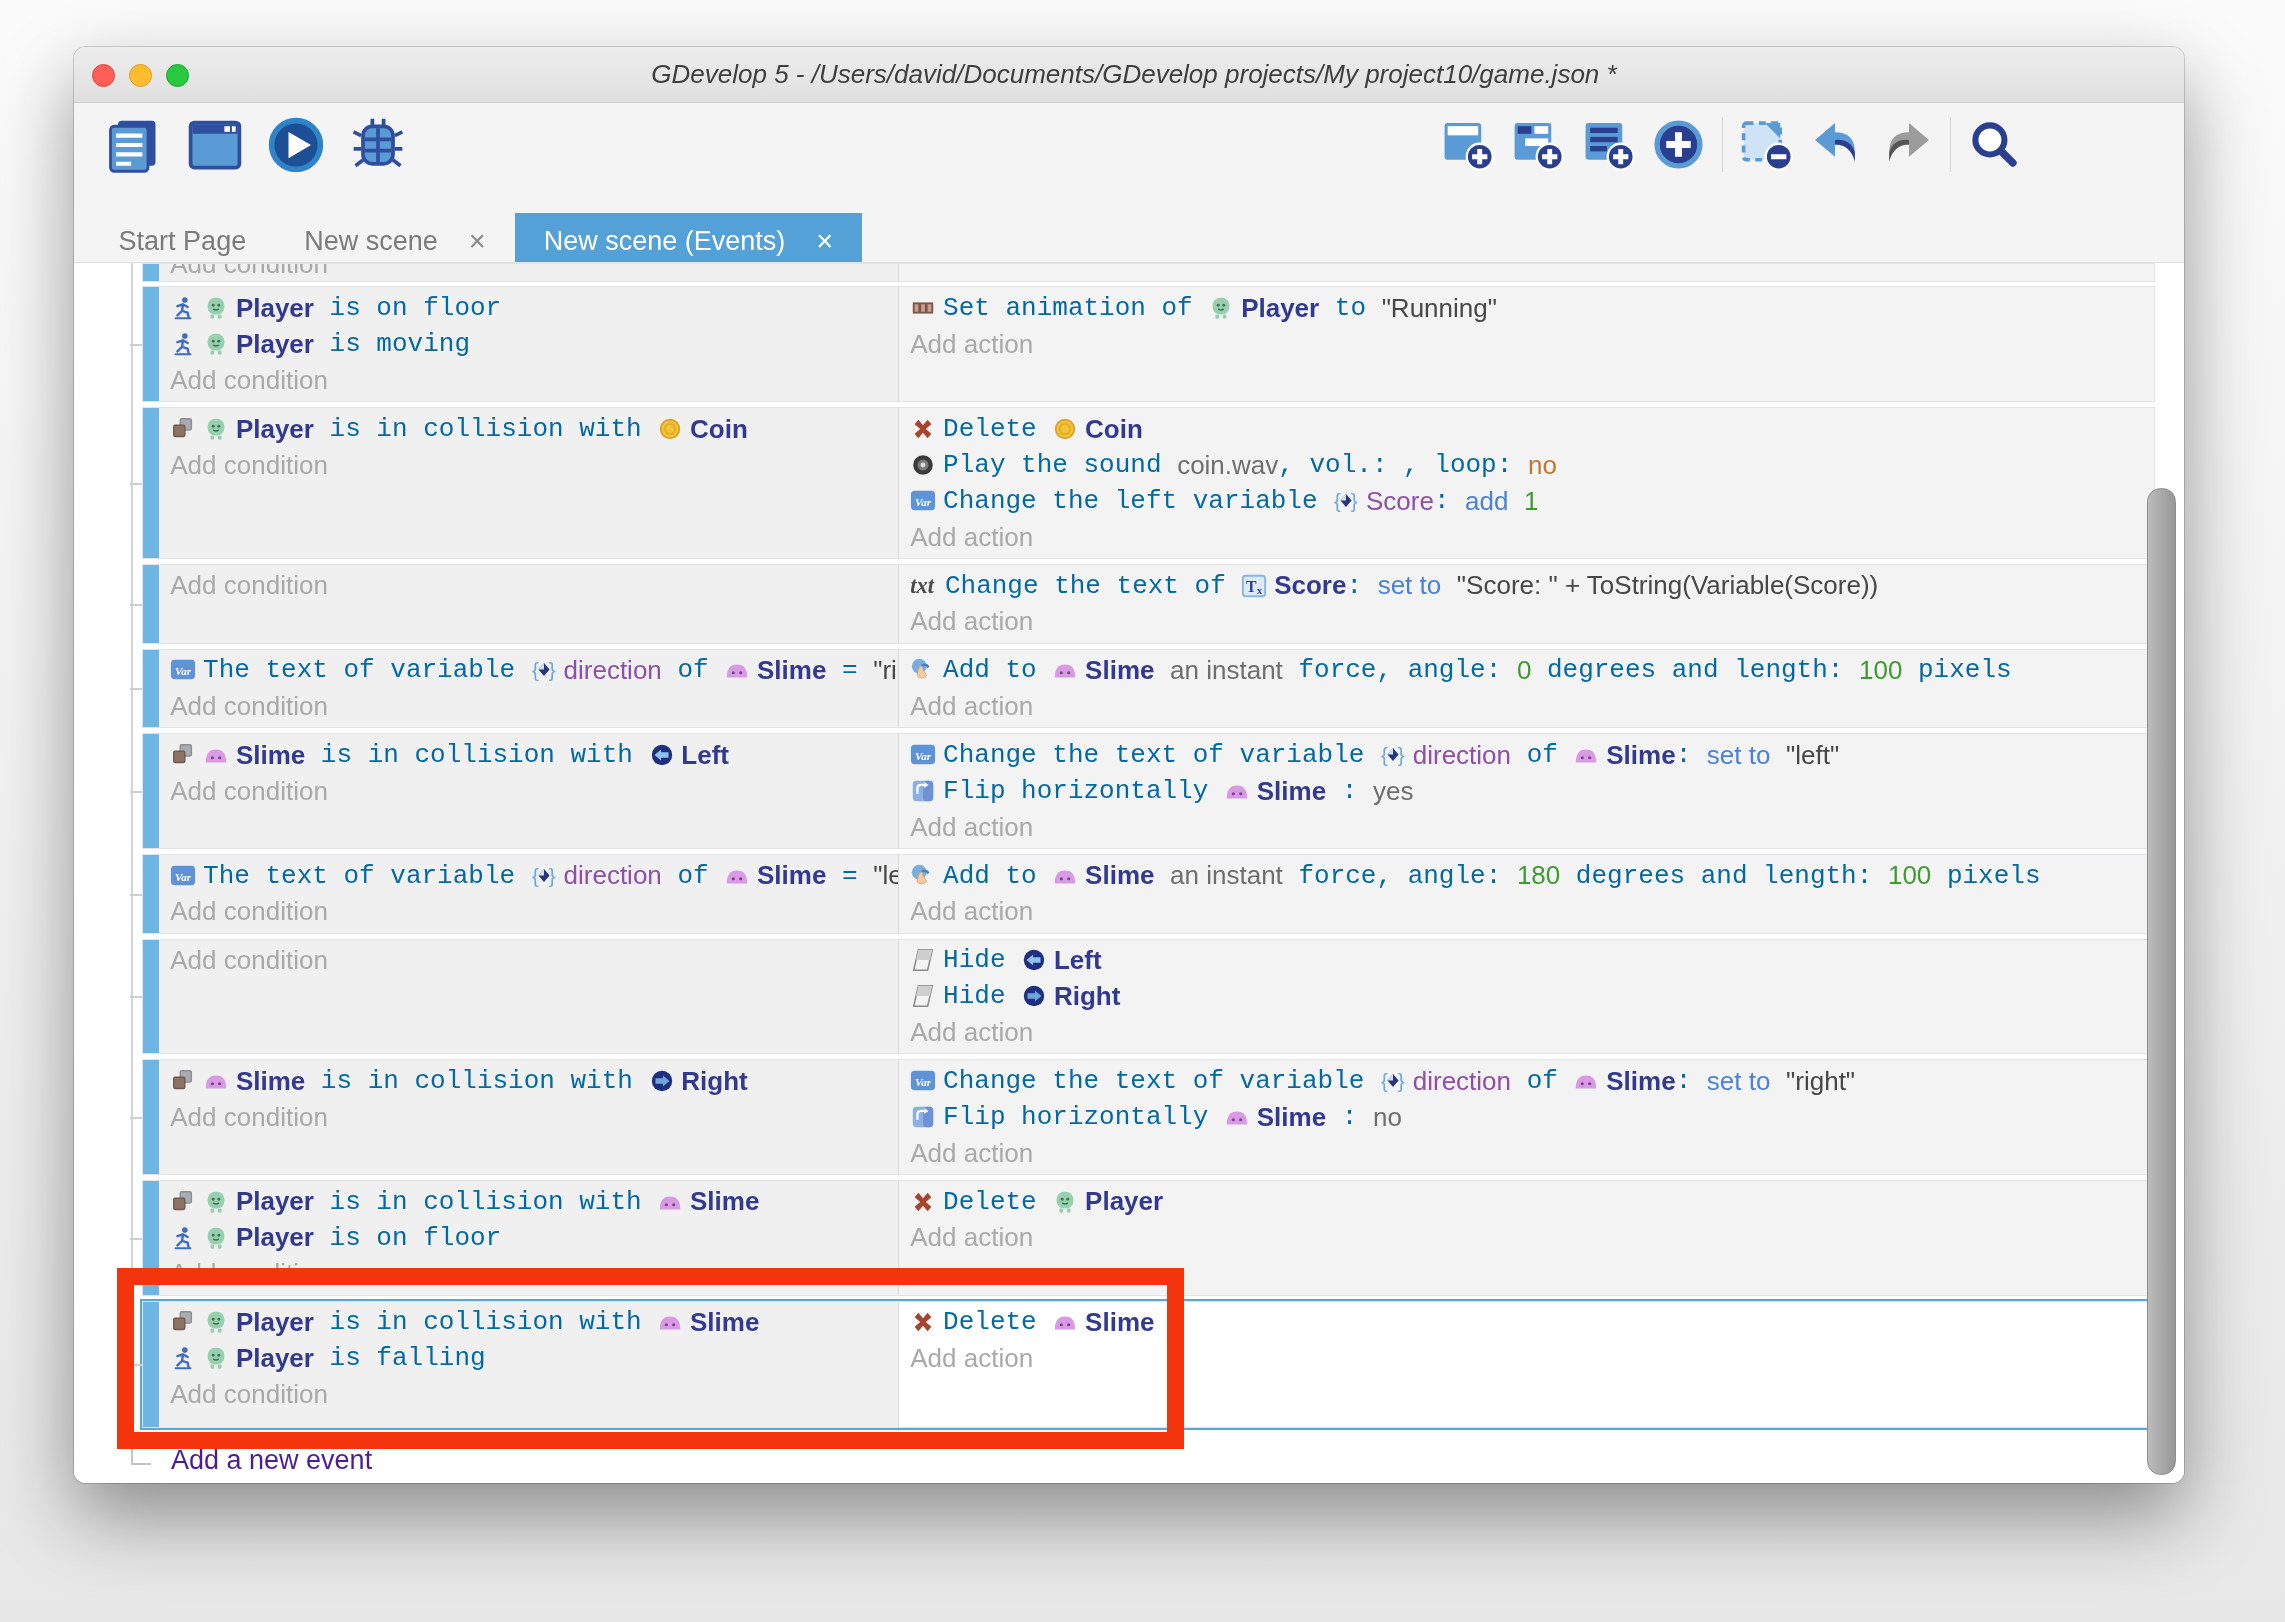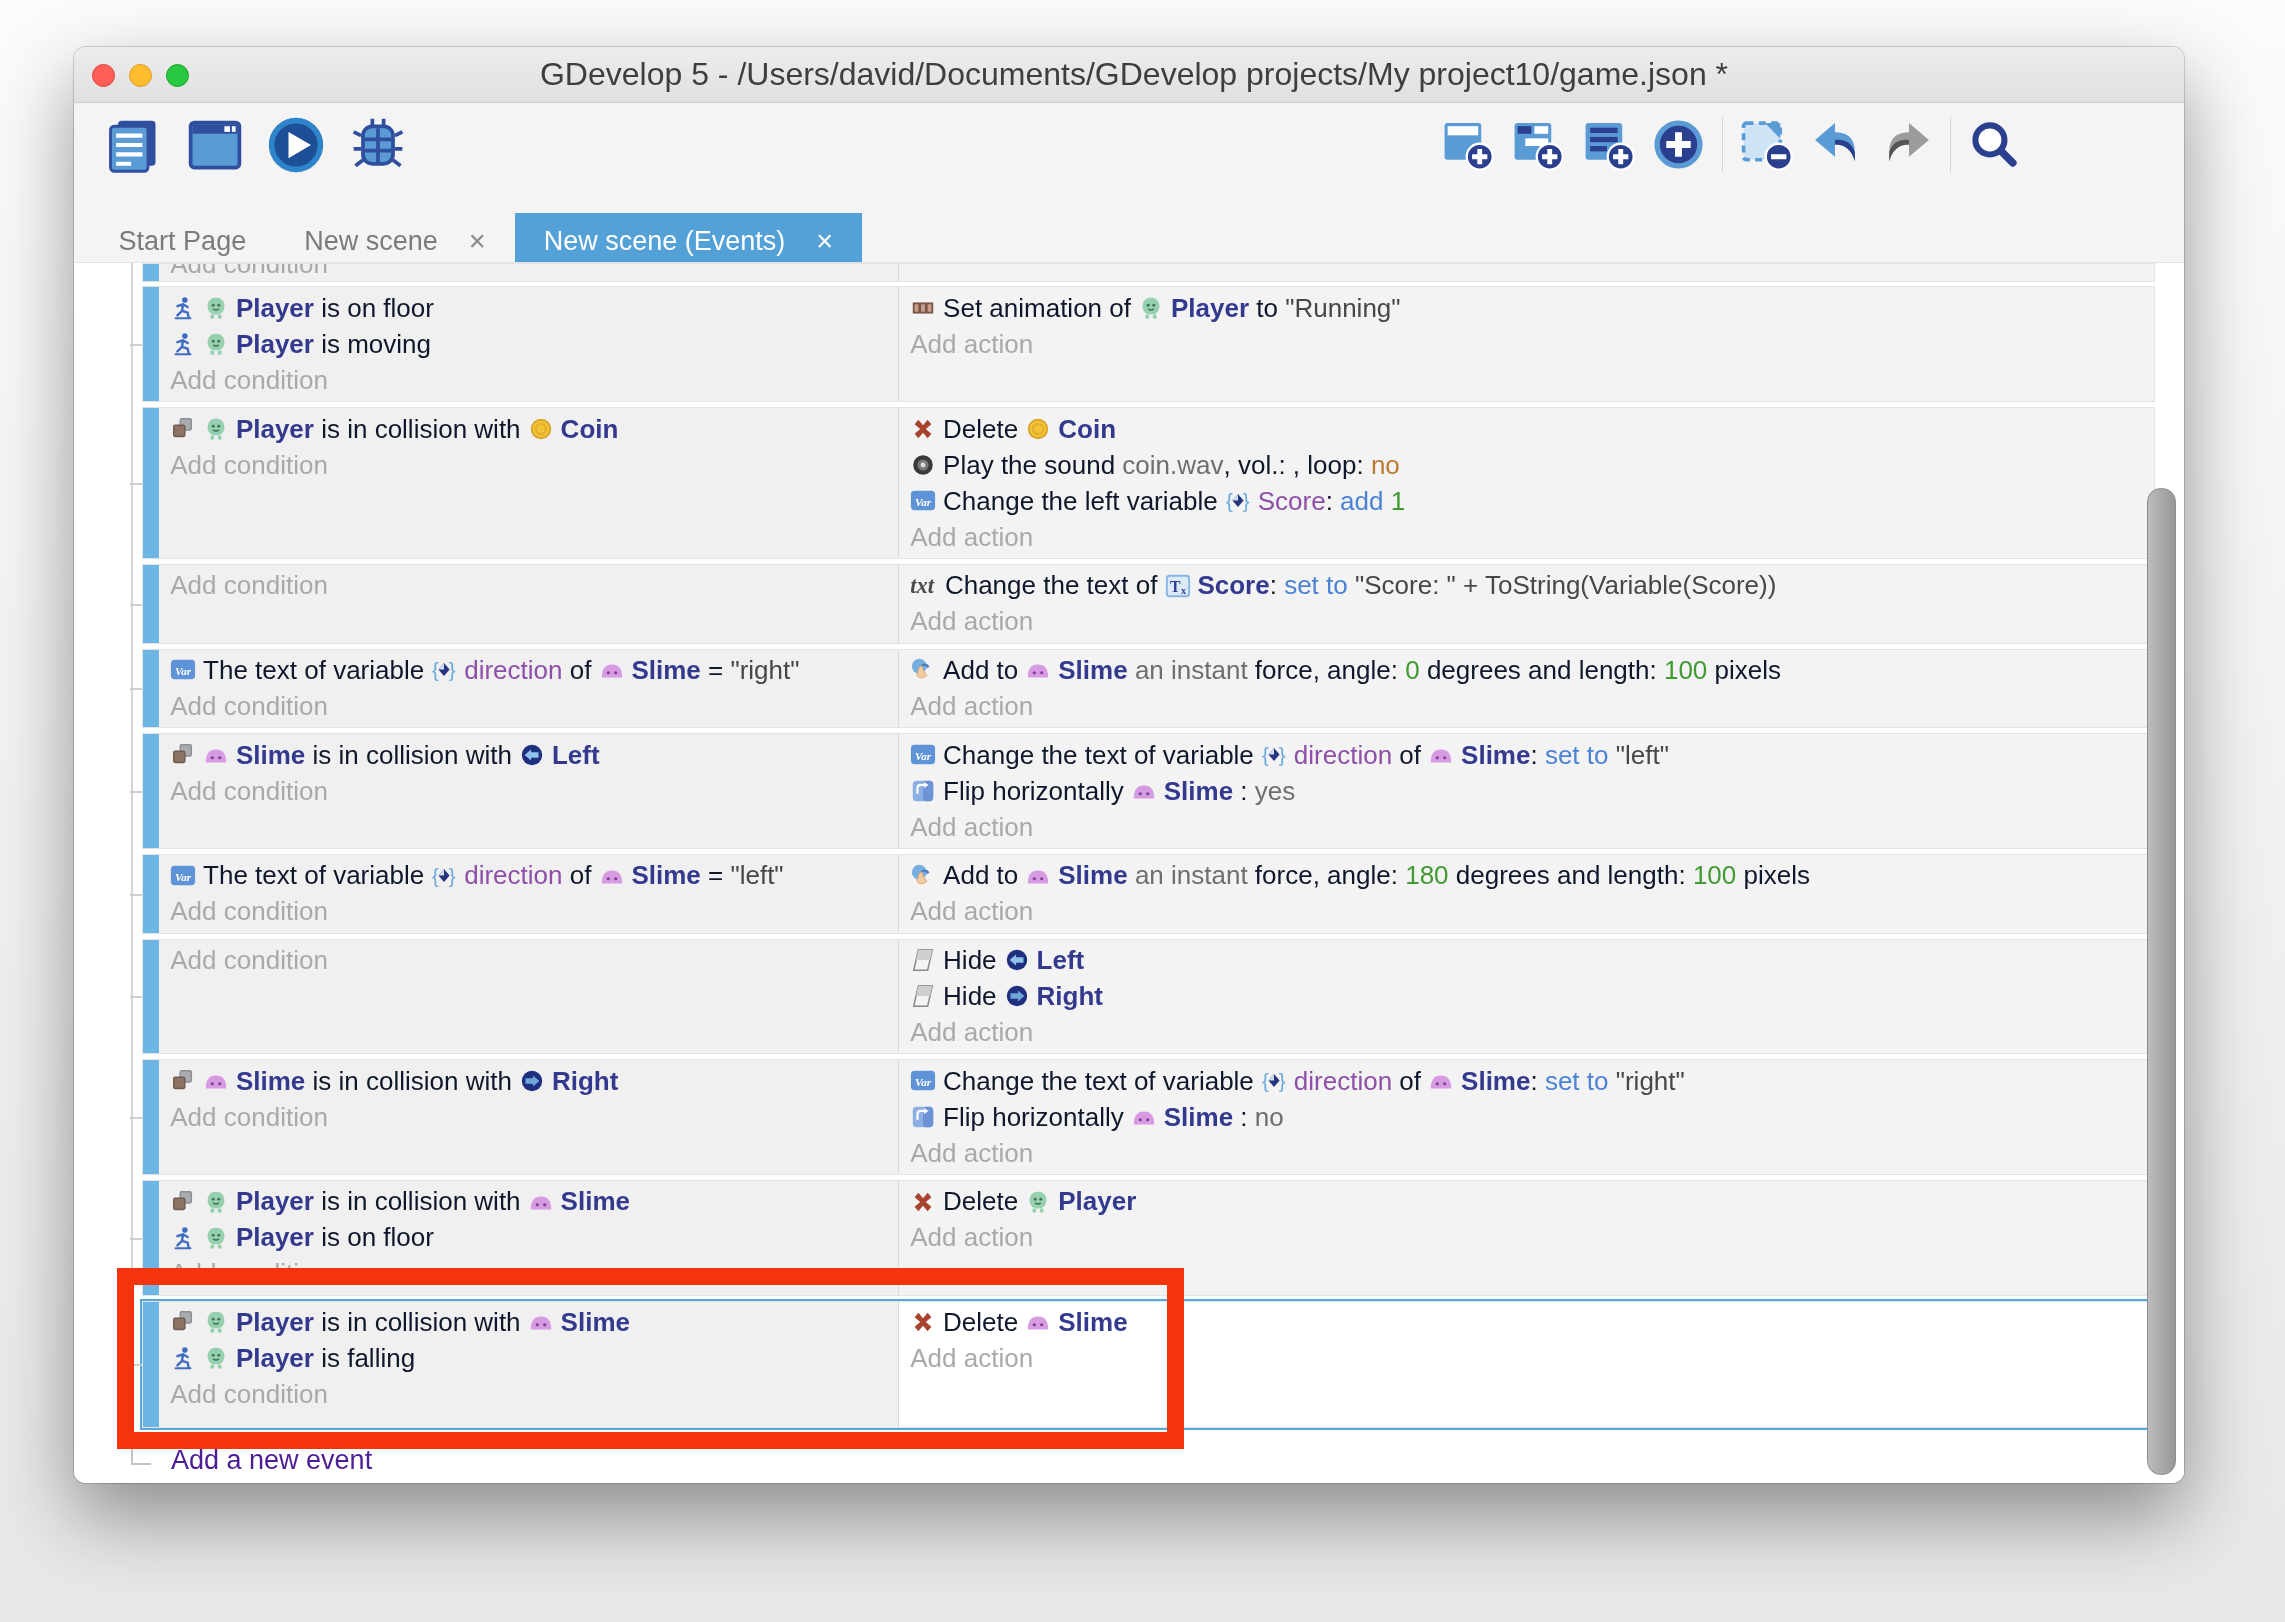--- a/index.html
+++ b/index.html
@@ -10,21 +10,21 @@
           box-shadow:0 0 0 1px rgba(0,0,0,.16),0 33px 78px rgba(0,0,0,.40);}
   
   .titlebar{position:absolute;left:0;top:0;right:0;height:55px;
             background:linear-gradient(#ededed,#e0e0e0);border-bottom:1px solid #cfcfcf;}
   .lights{position:absolute;left:17.6px;top:16.6px;display:flex;gap:13.7px;}
   .light{width:21.5px;height:21.5px;border-radius:50%;}
   .light.red{background:#ff5f57;border:1px solid #e0443c;}
   .light.yellow{background:#febc2e;border:1px solid #d99e22;}
   .light.green{background:#28c840;border:1px solid #1da32f;}
   .title{position:absolute;left:10px;right:0;top:0;height:55px;display:flex;align-items:center;
-         justify-content:center;font-size:32px;font-weight:500;color:#3e3e3e;}
+         justify-content:center;font-size:26px;font-weight:500;color:#3e3e3e;font-style:italic;}
   
   .toolbar{position:absolute;left:0;top:56px;right:0;height:103px;background:#f4f4f4;}
   .tb-left{position:absolute;left:29px;top:11.7px;display:flex;align-items:center;gap:21.5px;}
   .tb-right{position:absolute;right:162px;top:13.7px;display:flex;align-items:center;gap:15.6px;}
   .tb-icon{width:60px;height:60px;display:inline-flex;}
   .tb-icon svg{width:100%;height:100%;}
   .tb-right .tb-icon{width:55px;height:55px;}
   .tb-div{width:1px;height:55px;background:#d4d4d4;}
   
   .tabbar{position:absolute;left:0;top:166px;right:0;height:56px;display:flex;
@@ -50,21 +50,21 @@
   .act{flex:1;background:#f3f3f4;border-left:1px solid #d9d9d9;}
   .ev.sel{box-shadow:0 0 0 2px #57a7db;}
   .ev.sel .act{background:#ffffff;}
   .ev.sel .cell{padding-bottom:14.6px;}
   .ev.clip{height:16.6px;overflow:hidden;}
   .ev.clip .line{margin-top:-20.5px;}
   .line{display:flex;align-items:center;height:36px;font-size:26px;color:#1e1e1e;}
   .line span{white-space:pre;}
   .line.ph{color:#a9a9a9;}
   .t-o{color:#333a8e;font-weight:700;}
-  .t-p{color:#0f172a;}
+  .t-p{color:#0369a1;font-family:Liberation Mono, monospace;}
   .t-d{color:#6e6e6e;}
   .t-y{color:#bd7a2f;}
   .t-v{color:#8e4fa8;}
   .t-b{color:#4b82d3;}
   .t-n{color:#3f9a30;}
   .t-s{color:#474747;}
   .t-ph{color:#a9a9a9;}
   .ic{width:26px;height:26px;margin-right:6.8px;display:inline-flex;flex-shrink:0;}
   .ic svg{width:100%;height:100%;}
   .ic.ic-txt{width:auto;font:italic 700 22.4px "Liberation Serif",serif;color:#4a4a4a;

